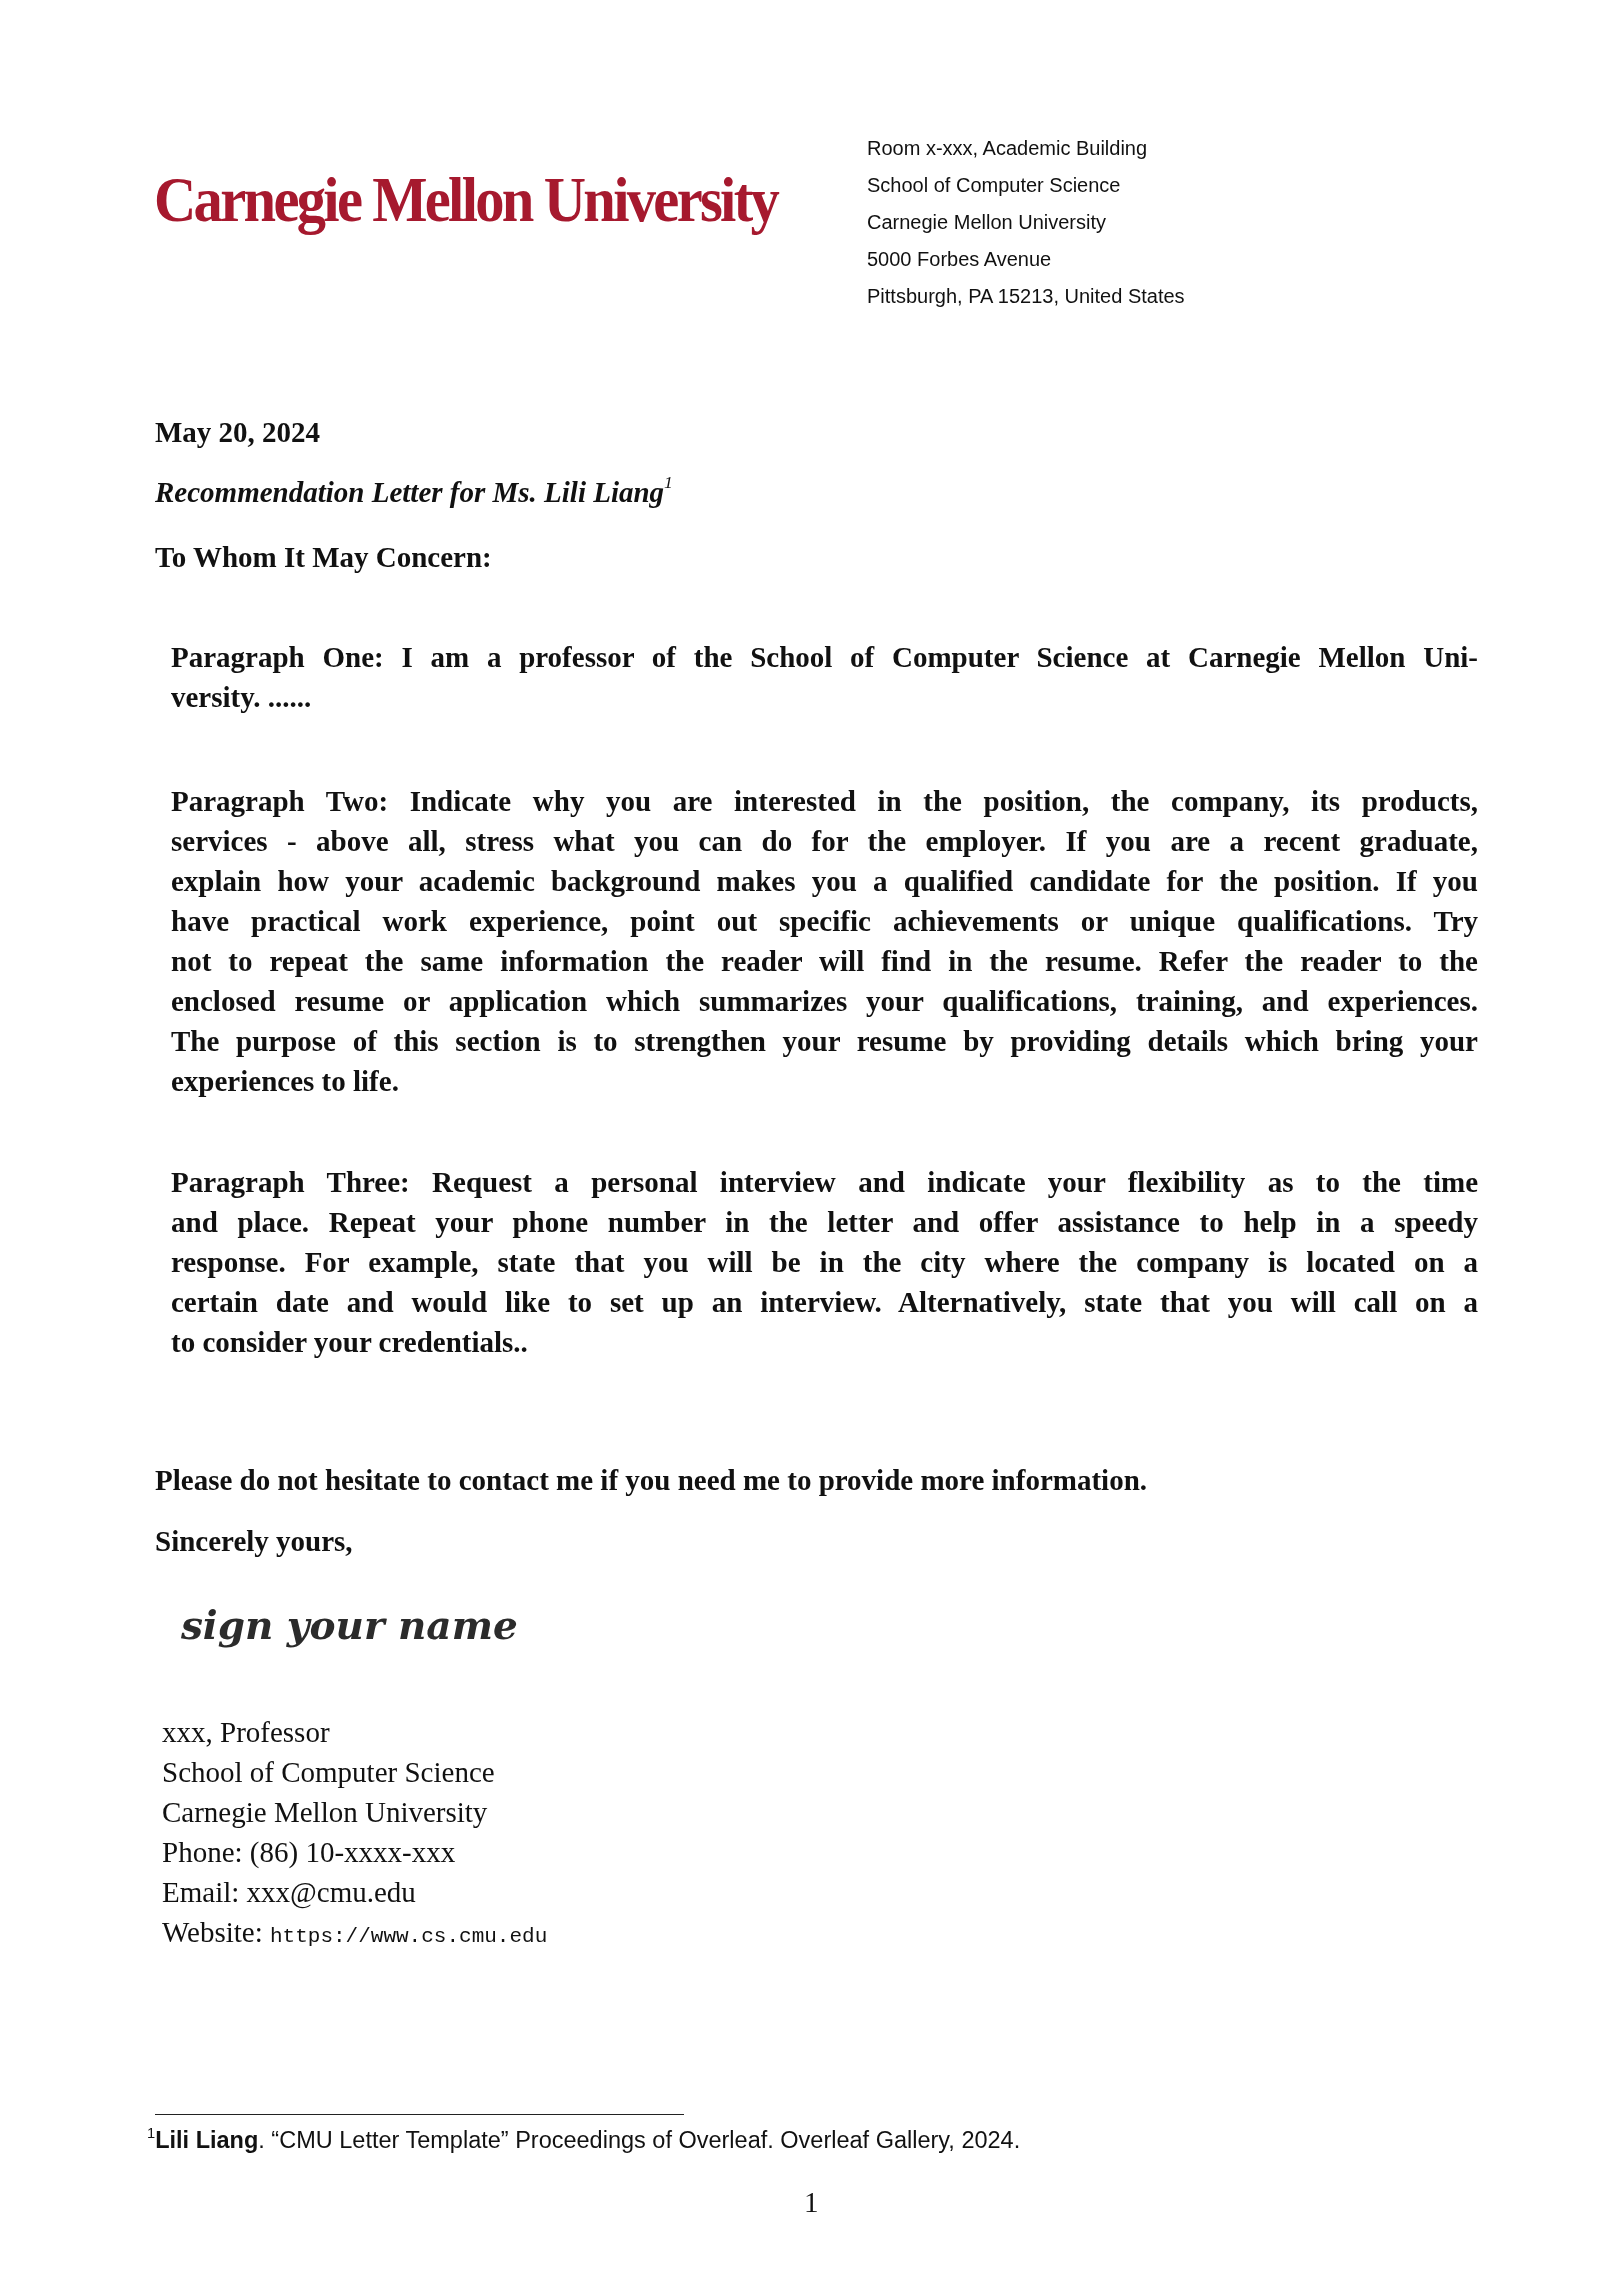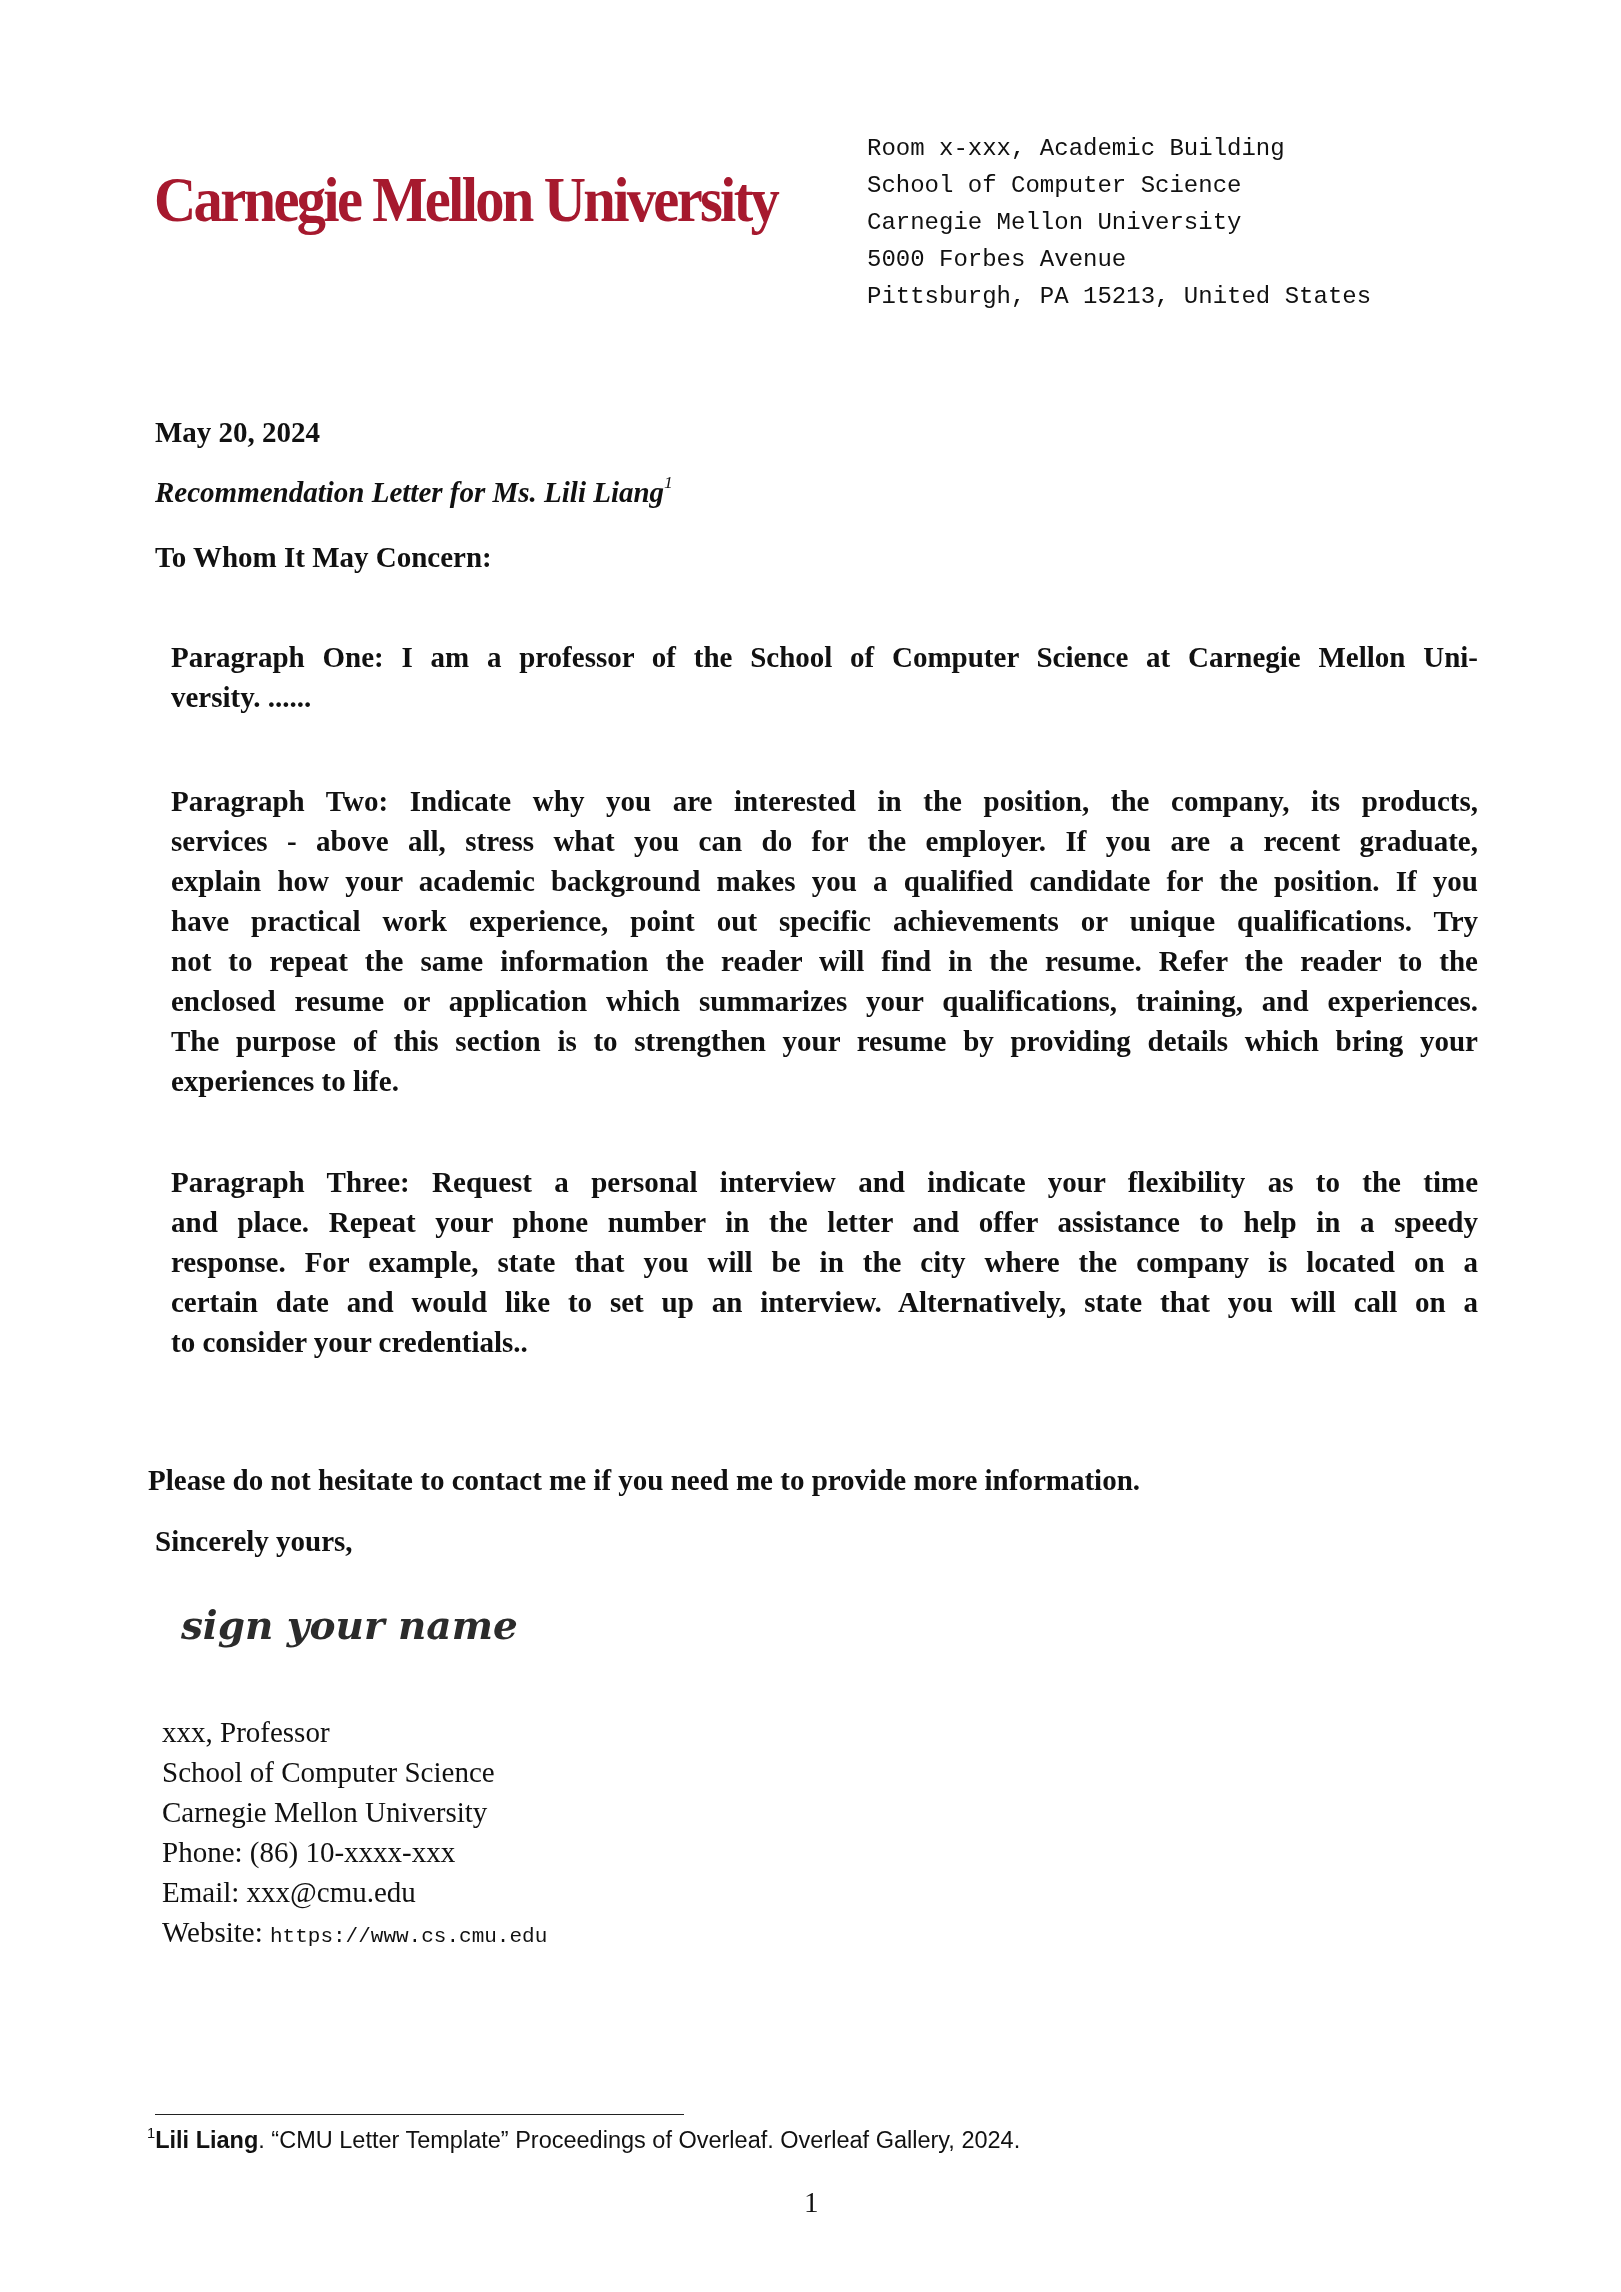--- a/index.html
+++ b/index.html
@@ -2,34 +2,34 @@
 <html><head>
 <meta charset="utf-8">
 <style>
   html, body { margin: 0; padding: 0; background: #ffffff; }
   body { width: 1621px; height: 2293px; position: relative; overflow: hidden;
          font-family: "DejaVu Serif", "Liberation Serif", serif; color: #111111; }
   .abs { position: absolute; }
   .logo { left: 154px; top: 165px; font-family: "Liberation Serif", serif; font-weight: bold;
           font-size: 63px; letter-spacing: -2.9px; color: #a6192e; white-space: nowrap;
           transform: scaleX(0.93); transform-origin: left top; line-height: 71px; }
-  .addr { left: 867px; top: 130px; font-size: 24px; line-height: 37px; font-family: Liberation Mono, monospace; }
+  .addr { left: 867px; top: 130px; font-size: 20px; line-height: 37px; font-family: Liberation Sans, sans-serif; }
   .addr div { white-space: nowrap; }
   .txt { font-family: "Liberation Serif", serif; font-size: 29px; line-height: 40px; font-weight: bold; }
   .para { left: 155px; width: 1323px; text-align: justify; }
   .line { display: block; text-align: justify; text-align-last: justify; white-space: nowrap; margin-left: 16px; }
   .line.last { text-align-last: left; }
   .date { left: 155px; top: 412px; }
   .subject { left: 155px; top: 472px; font-weight: bold; font-style: italic; }
   .subject sup { font-size: 17.6px; font-weight: normal; vertical-align: 13.7px; line-height: 0; }
   .salutation { left: 155px; top: 537px; }
   .p1 { top: 637px; }
   .p2 { top: 781px; }
   .p3 { top: 1162px; }
-  .closing1 { left: 148px; top: 1460px; text-align: center; }
+  .closing1 { left: 155px; top: 1460px; text-align: center; }
   .closing2 { left: 155px; top: 1521px; }
   .sig { left: 176px; top: 1598px; }
   .signoff { left: 155px; top: 1712px; font-family: "Liberation Serif", serif; font-size: 29px; line-height: 40px; }
   .signoff div { white-space: nowrap; margin-left: 7px; }
   .mono { font-family: "Liberation Mono", monospace; font-size: 21px; text-align: center; }
   .fnrule { left: 155px; top: 2114px; width: 529px; height: 0; border-top: 1.5px solid #222; }
   .footnote { left: 147px; top: 2125px; font-family: Liberation Sans, sans-serif; font-size: 23.5px; line-height: 31px; white-space: nowrap; }
   .footnote sup { font-size: 14.7px; vertical-align: 9.8px; line-height: 0; }
   .pagenum { left: 804px; top: 2186px; font-family: "Liberation Serif", serif; font-size: 29px; }
 </style>

